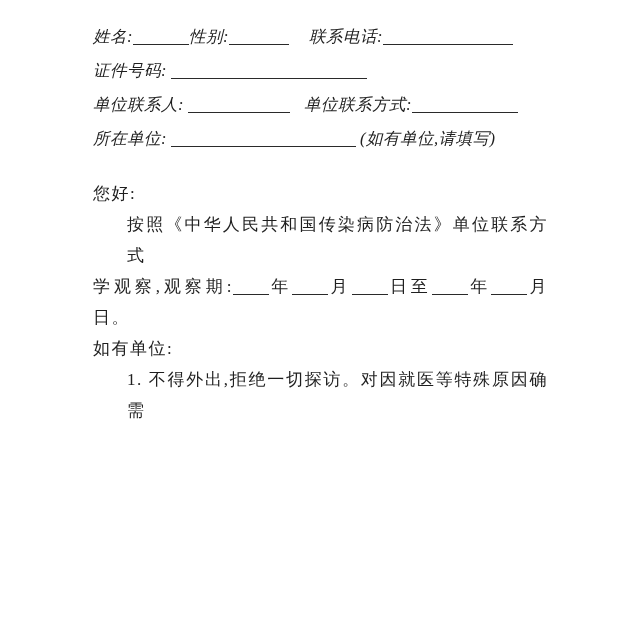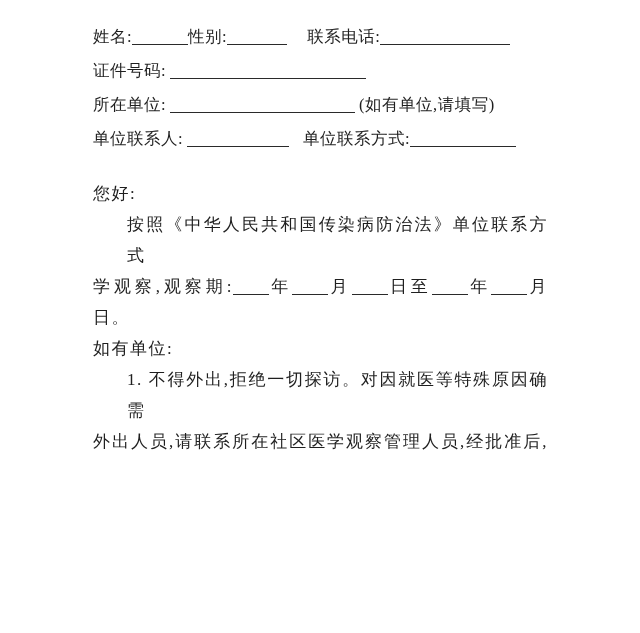--- a/index.html
+++ b/index.html
@@ -15,20 +15,21 @@
     color: #1f1f1f;
   }
   
   .form-section { width: 455px; }
   .form-row {
     line-height: 22px;
     margin-bottom: 12px;
     font-size: 16.5px;
     letter-spacing: 0.5px;
     white-space: nowrap;
+    font-style: italic;
   }
   .lbl { color: #1f1f1f; }
   .blank {
     display: inline-block;
     height: 4px;
     border-bottom: 1.5px solid #2a2a2a;
     vertical-align: -3px;
   }
   
   .letter-section { width: 455px; margin-top: 28px; }
@@ -41,26 +42,25 @@
   .line.full { text-align: justify; text-align-last: justify; }
   .line.indent { padding-left: 34px; }
 </style>
 </head>
 <body>
 
 <div class="page">
   <div class="form-section" id="form-rows">
       <div class="form-row"><span class="lbl">姓名:</span><span class="blank" style="width: 56px; border-bottom-color: rgb(42, 42, 42);"></span><span class="lbl">性别:</span><span class="blank" style="width: 60px; border-bottom-color: rgb(42, 42, 42);"></span><span class="lbl" style="margin-left: 20px;">联系电话:</span><span class="blank" style="width: 130px; border-bottom-color: rgb(42, 42, 42);"></span></div>
       <div class="form-row"><span class="lbl">证件号码:</span><span class="blank" style="width: 196px; border-bottom-color: rgb(42, 42, 42); margin-left: 4px;"></span></div>
+      <div class="form-row"><span class="lbl">单位联系人:</span><span class="blank" style="width: 102px; border-bottom-color: rgb(42, 42, 42); margin-left: 4px;"></span><span class="lbl" style="margin-left: 14px;">单位联系方式:</span><span class="blank" style="width: 106px; border-bottom-color: rgb(42, 42, 42);"></span></div>
       <div class="form-row"><span class="lbl">所在单位:</span><span class="blank" style="width: 185px; border-bottom-color: rgb(42, 42, 42); margin-left: 4px;"></span><span class="lbl" style="margin-left: 4px;">(如有单位,请填写)</span></div>
-      <div class="form-row"><span class="lbl">单位联系人:</span><span class="blank" style="width: 102px; border-bottom-color: rgb(42, 42, 42); margin-left: 4px;"></span><span class="lbl" style="margin-left: 14px;">单位联系方式:</span><span class="blank" style="width: 106px; border-bottom-color: rgb(42, 42, 42);"></span></div>
     </div>
   <div class="letter-section" id="letter-lines">
       <div class="line"><span class="lbl">您好:</span></div>
       <div class="line full indent"><span class="lbl">按照《中华人民共和国传染病防治法》单位联系方式</span></div>
       <div class="line full"><span class="lbl">学观察,观察期:</span><span class="blank" style="width: 36px; border-bottom-color: rgb(42, 42, 42);"></span><span class="lbl">年</span><span class="blank" style="width: 36px; border-bottom-color: rgb(42, 42, 42);"></span><span class="lbl">月</span><span class="blank" style="width: 36px; border-bottom-color: rgb(42, 42, 42);"></span><span class="lbl">日至</span><span class="blank" style="width: 36px; border-bottom-color: rgb(42, 42, 42);"></span><span class="lbl">年</span><span class="blank" style="width: 36px; border-bottom-color: rgb(42, 42, 42);"></span><span class="lbl">月</span></div>
       <div class="line"><span class="lbl">日。</span></div>
       <div class="line"><span class="lbl">如有单位:</span></div>
       <div class="line full indent"><span class="lbl">1. 不得外出,拒绝一切探访。对因就医等特殊原因确需</span></div>
-      <div class="line full"><span class="lbl">外出人员,请联系所在社区医学观察管理人员,经批准后,</span></div>
       <div class="line"></div>
     </div>
 </div>
 
 </body></html>

